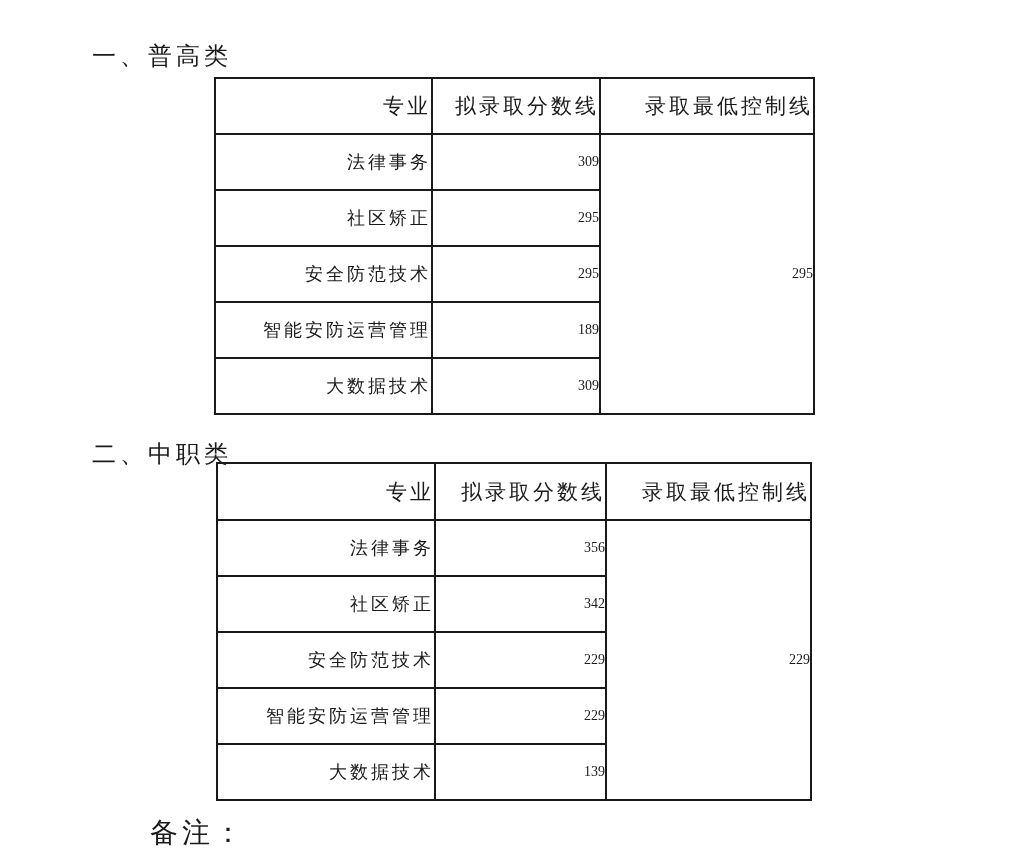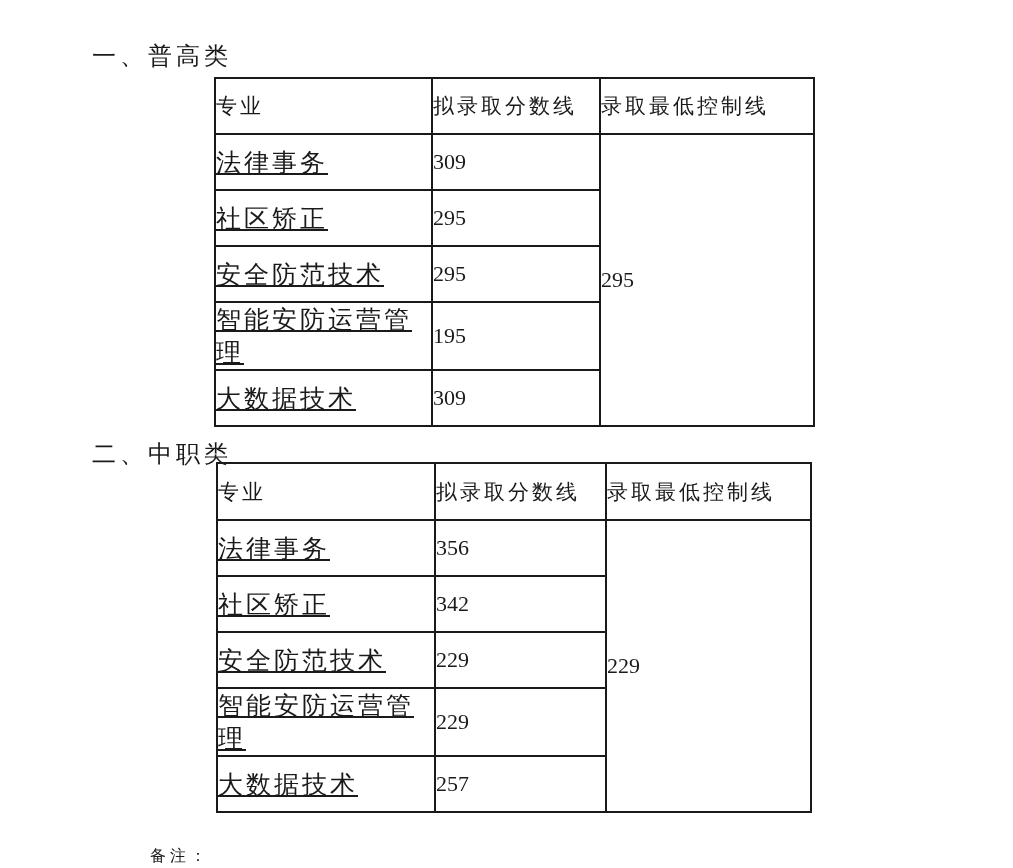--- a/index.html
+++ b/index.html
@@ -15,47 +15,45 @@
       font-family: "DejaVu Sans", sans-serif;
       color: #1a1a1a;
     }
     table.scores {
       position: absolute;
       border-collapse: collapse;
       table-layout: fixed;
     }
     table.scores td, table.scores th {
       border: 2px solid #1a1a1a;
-      text-align: left;
+      text-align: right;
       vertical-align: middle;
       padding: 0;
       font-weight: normal;
     }
     table.scores th {
       font-family: "DejaVu Sans", sans-serif;
       font-size: 21px;
       letter-spacing: 3px;
     }
     td.major {
       font-family: "DejaVu Sans", sans-serif;
-      font-size: 25px;
+      font-size: 18px;
       letter-spacing: 3px;
-      text-decoration: underline;
     }
     td.num {
       font-family: "Liberation Serif", "DejaVu Serif", serif;
-      font-size: 22px;
+      font-size: 14px;
       margin-top: 36px;
     }
     .note {
       position: absolute;
       font-family: "DejaVu Sans", sans-serif;
-      font-size: 16px;
+      font-size: 28px;
       letter-spacing: 4px;
-      margin-top: 32px;
     }
   </style>
 </head>
 <body>
 
 <div class="section-title" style="left:92px; top:40px;font-family:Liberation Serif, serif;">一、普高类</div>
 
 <table class="scores" style="left:214px; top:77px; width:599px;">
   <colgroup>
       <col style="width:217px">
@@ -76,21 +74,21 @@
   <tr style="height:56px">
     <td class="major">社区矫正</td>
     <td class="num">295</td>
   </tr>
   <tr style="height:56px">
     <td class="major">安全防范技术</td>
     <td class="num">295</td>
   </tr>
   <tr style="height:56px">
     <td class="major">智能安防运营管理</td>
-    <td class="num">195</td>
+    <td class="num">189</td>
   </tr>
   <tr style="height:56px">
     <td class="major">大数据技术</td>
     <td class="num">309</td>
   </tr>
 </tbody>
   </table>
 
 <div class="section-title" style="left:92px; top:438px;">二、中职类</div>
 
@@ -118,18 +116,18 @@
   <tr style="height:56px">
     <td class="major">安全防范技术</td>
     <td class="num">229</td>
   </tr>
   <tr style="height:56px">
     <td class="major">智能安防运营管理</td>
     <td class="num">229</td>
   </tr>
   <tr style="height:56px">
     <td class="major">大数据技术</td>
-    <td class="num">257</td>
+    <td class="num">139</td>
   </tr>
 </tbody>
   </table>
 
 <div class="note" style="left:150px; top:814px;">备注：</div>
 
 </body></html>

